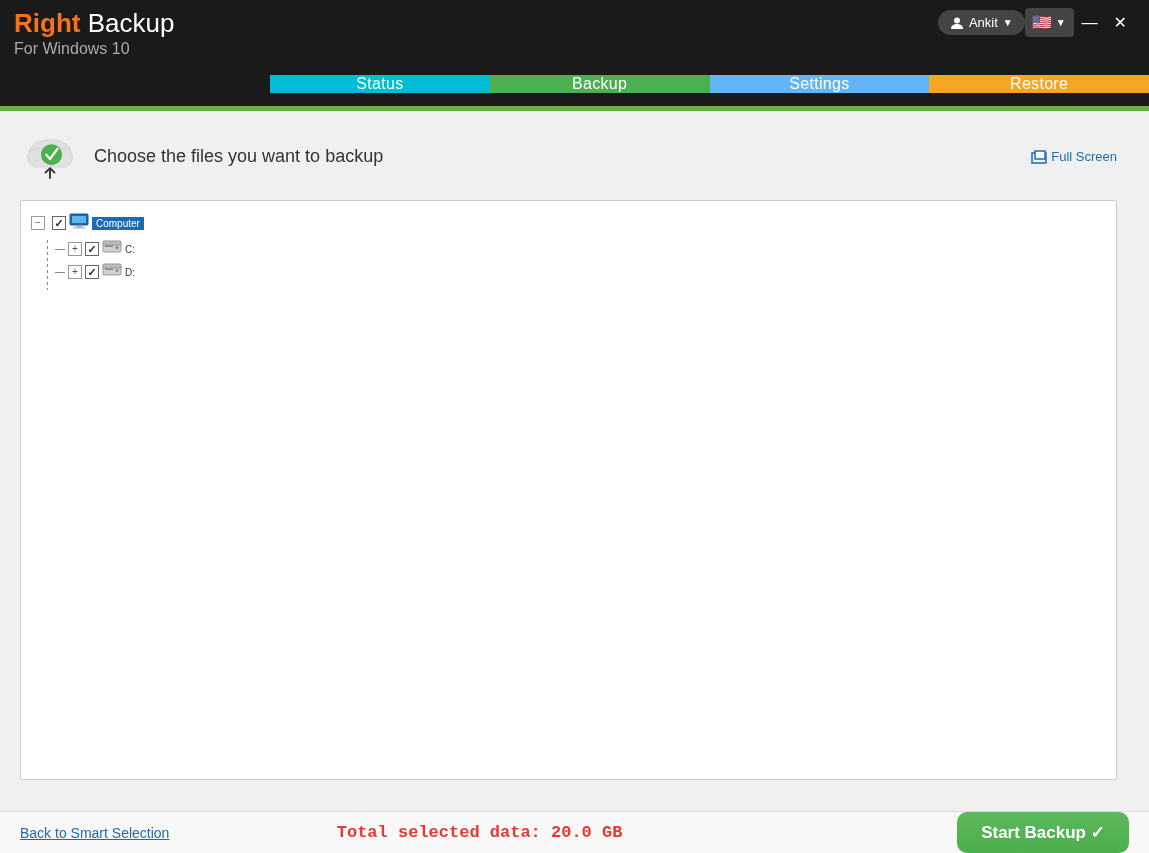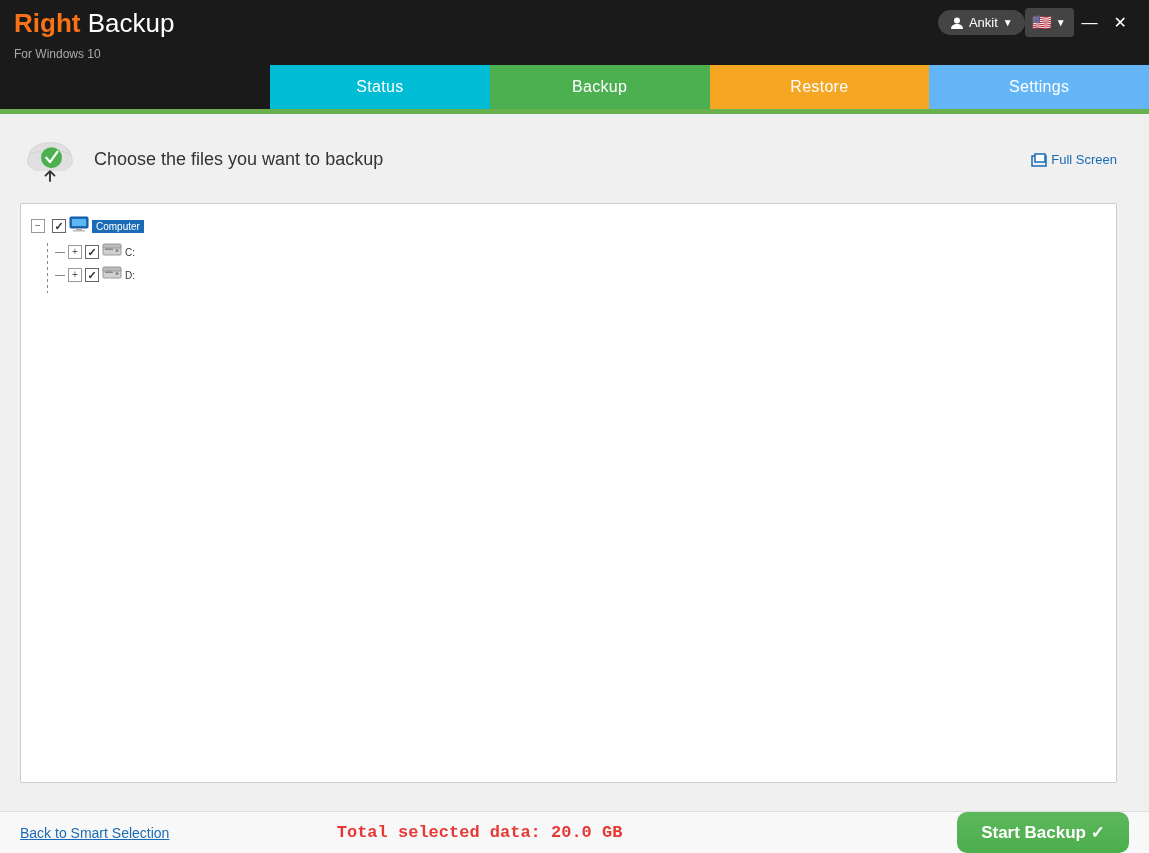--- a/index.html
+++ b/index.html
@@ -220,20 +220,21 @@
     }
 
     
     .flag-emoji {
       font-size: 16px;
     }
 
     .nav-area {
       display: flex;
       height: 44px;
+      align-items: center;
     }
     .nav-spacer {
       width: 270px;
       background: #1a1a1a;
     }
     .nav-buttons {
       flex: 1;
       display: flex;
     }
     .nav-btn {
@@ -254,21 +255,21 @@
 <body>
 
 <div class="app-wrapper">
 
   <div class="top-bar">
     <div class="title-row">
       <div class="title-text-block">
         <div>
           <span style="color:#f97316;font-size:26px;font-weight:700;">Right</span><span style="color:white;font-size:26px;font-weight:300;"> Backup</span>
         </div>
-        <div style="color:#aaa;font-size:12px;margin-top:8px;">For Windows 10</div>
+        <div style="color:#aaa;font-size:16px;margin-top:1px;">For Windows 10</div>
       </div>
       <div class="title-controls" style="margin-left:auto;display:flex;align-items:center;gap:0;">
         <button class="user-btn">
           <svg width="14" height="14" viewBox="0 0 14 14" fill="white">
             <circle cx="7" cy="4.5" r="3"></circle>
             <path d="M1 13c0-3.3 2.7-5 6-5s6 1.7 6 5"></path>
           </svg>
           <span>Ankit</span>
           <span style="font-size:10px;">▼</span>
         </button>
@@ -279,22 +280,22 @@
         <button class="win-btn">—</button>
         <button class="win-btn close">✕</button>
       </div>
     </div>
 
     <div class="nav-area">
       <div class="nav-spacer"></div>
       <div class="nav-buttons">
         <button class="nav-btn status">Status</button>
         <button class="nav-btn backup">Backup</button>
+        <button class="nav-btn settings">Settings</button>
         <button class="nav-btn restore">Restore</button>
-        <button class="nav-btn settings">Settings</button>
       </div>
     </div>
 
     <div class="green-line"></div>
   </div>
 
   <div class="body-area">
 
     <div class="header-row">
       <div class="cloud-icon-wrap">

